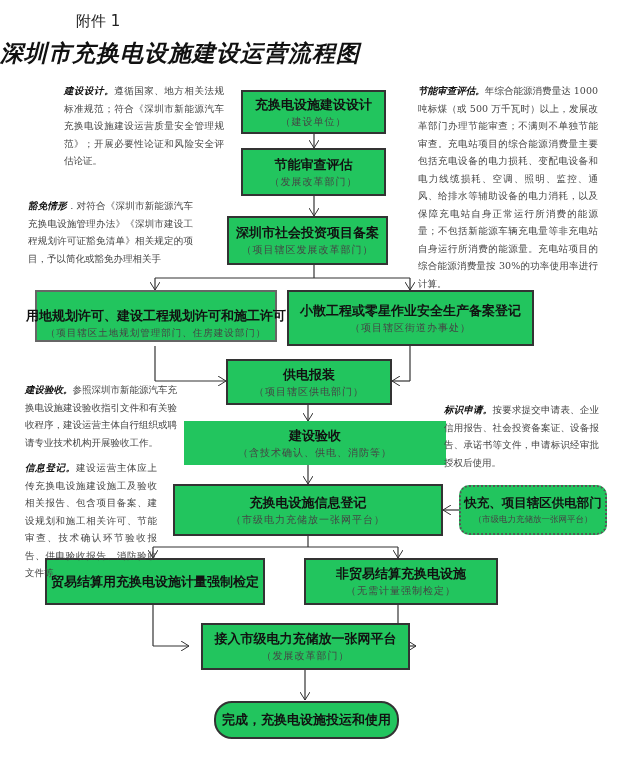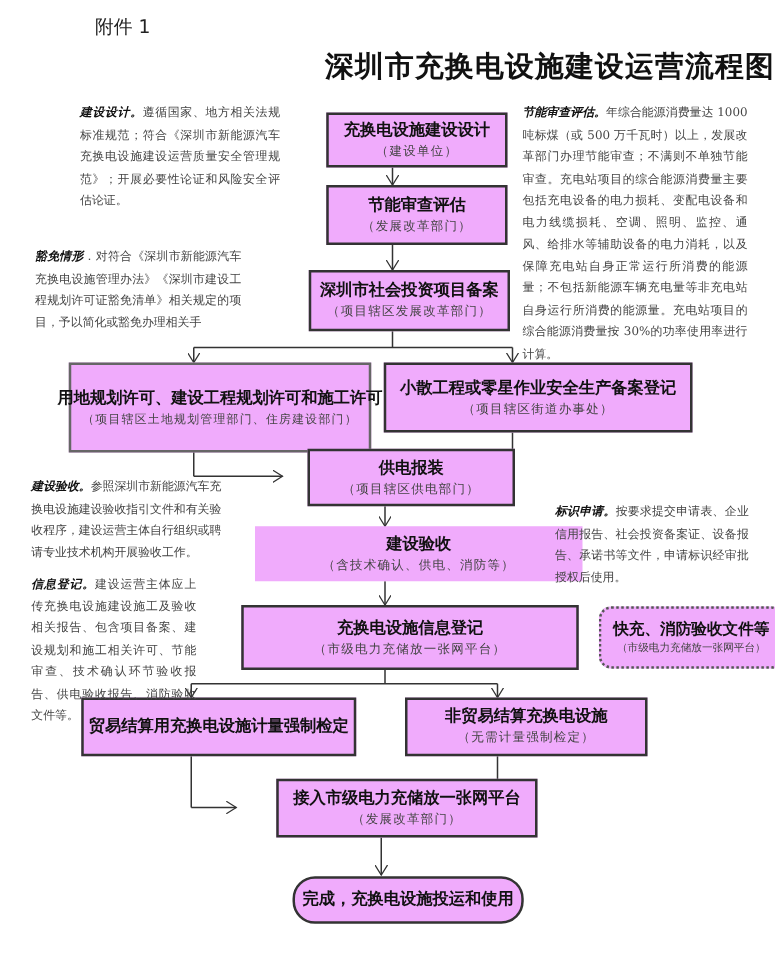--- a/index.html
+++ b/index.html
@@ -1,22 +1,22 @@
 <!DOCTYPE html>
 <html><head>
 <meta charset="utf-8">
 <style>
   html, body { margin: 0; padding: 0; background: #ffffff; }
   body { width: 620px; height: 766px; position: relative; overflow: hidden;
          font-family: "DejaVu Serif", "Liberation Serif", serif; color: #111; }
   .attach { position: absolute; left: 76px; top: 12px; font-family: "DejaVu Sans", sans-serif; font-size: 15px; color: #222; }
-  .title { position: absolute; left: 0; width: 620px; top: 38px; text-align: right;
-           font-family: "DejaVu Sans", sans-serif; font-weight: bold; font-size: 23px; letter-spacing: 1px; color: #111; }
-  .box { position: absolute; border: 2px solid #333; background: #f0abfc; box-sizing: border-box;
-         display: flex; flex-direction: column; justify-content: center; align-items: center; text-align: center; margin-left: 20px; }
+  .title { position: absolute; left: 0; width: 620px; top: 38px; text-align: left;
+           font-family: "DejaVu Sans", sans-serif; font-weight: bold; font-size: 23px; letter-spacing: 1px; color: #111; font-style: italic; }
+  .box { position: absolute; border: 2px solid #333; background: #22c55e; box-sizing: border-box;
+         display: flex; flex-direction: column; justify-content: center; align-items: center; text-align: center; }
   .box .main { font-family: "DejaVu Sans", sans-serif; font-weight: bold; font-size: 13px; color: #111; line-height: 18px; white-space: nowrap; }
   .box .sub { font-size: 10px; color: #444; line-height: 15px; letter-spacing: 1px; white-space: nowrap; }
   .box.dotted { border: 2px dotted #555; border-radius: 10px; }
   .box.dotted .main { font-size: 12.5px; }
   .box.dotted .sub { font-size: 8.5px; letter-spacing: 0; }
   .box.rounded { border-radius: 18px; }
   .note { position: absolute; font-size: 9.5px; line-height: 17.5px; color: #444; text-align: justify; }
   .note .lead { font-weight: bold; font-style: italic; color: #111; font-family: "DejaVu Sans", sans-serif; }
   svg.lines { position: absolute; left: 0; top: 0; }
 </style>
@@ -78,21 +78,21 @@
 <div class="box" style="left:241px;top:148px;width:145px;height:48px;">
   <div class="main">节能审查评估</div>
   <div class="sub">（发展改革部门）</div>
 </div>
 
 <div class="box" style="left:227px;top:216px;width:161px;height:49px;">
   <div class="main">深圳市社会投资项目备案</div>
   <div class="sub">（项目辖区发展改革部门）</div>
 </div>
 
-<div class="box" style="left:35px;top:290px;width:242px;height:72px;border-color:#666;">
+<div class="box" style="left:35px;top:290px;width:242px;height:52px;border-color:#666;justify-content:flex-end;">
   <div class="main">用地规划许可、建设工程规划许可和施工许可</div>
   <div class="sub" style="font-size:9.5px;">（项目辖区土地规划管理部门、住房建设部门）</div>
 </div>
 
 <div class="box" style="left:287px;top:290px;width:247px;height:56px;align-items:center;">
   <div class="main">小散工程或零星作业安全生产备案登记</div>
   <div class="sub">（项目辖区街道办事处）</div>
 </div>
 
 <div class="box" style="left:226px;top:359px;width:166px;height:46px;">
@@ -104,21 +104,21 @@
   <div class="main">建设验收</div>
   <div class="sub">（含技术确认、供电、消防等）</div>
 </div>
 
 <div class="box" style="left:173px;top:484px;width:270px;height:52px;">
   <div class="main">充换电设施信息登记</div>
   <div class="sub">（市级电力充储放一张网平台）</div>
 </div>
 
 <div class="box dotted" style="left:459px;top:485px;width:148px;height:50px;">
-  <div class="main">快充、消防验收文件等</div>
+  <div class="main">快充、项目辖区供电部门</div>
   <div class="sub">（市级电力充储放一张网平台）</div>
 </div>
 
 <div class="box" style="left:45px;top:558px;width:220px;height:47px;">
   <div class="main">贸易结算用充换电设施计量强制检定</div>
 </div>
 
 <div class="box" style="left:304px;top:558px;width:194px;height:47px;">
   <div class="main">非贸易结算充换电设施</div>
   <div class="sub">（无需计量强制检定）</div>

